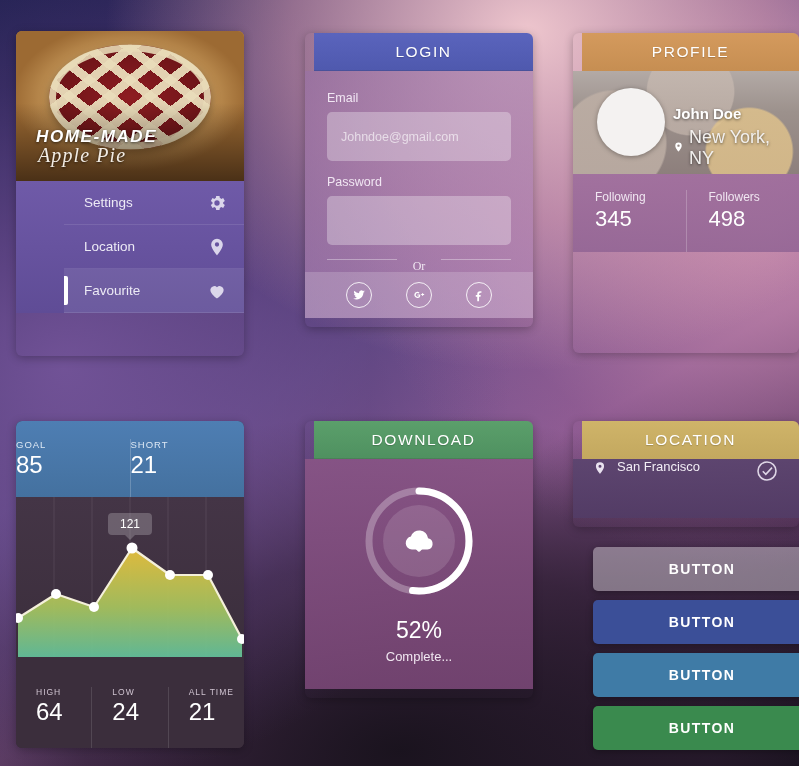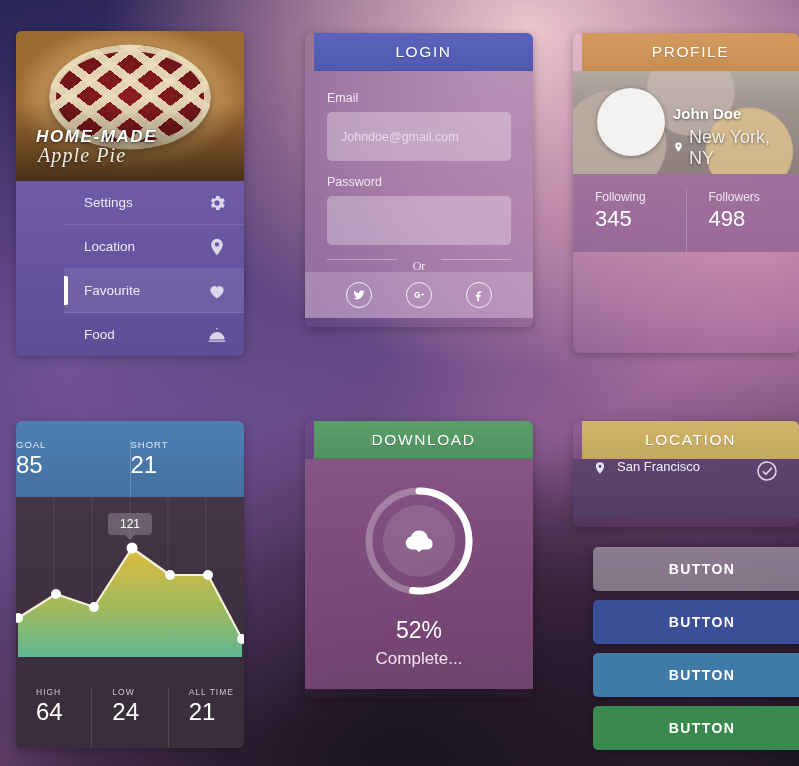--- a/index.html
+++ b/index.html
@@ -197,21 +197,21 @@
     width: 72px; height: 72px; border-radius: 50%; background: rgba(255,255,255,0.13);
     display: flex; align-items: center; justify-content: center;
   }
   .ring-inner svg { width: 34px; height: 34px; transform: none; fill: #fff; }
   .dl-pct {
     position: absolute; left: 0; right: 0; top: 158px; text-align: center;
     color: #fff; font-size: 23px; font-weight: 300;
   }
   .dl-sub {
     position: absolute; left: 0; right: 0; top: 190px; text-align: center;
-    color: #f0e6f0; font-size: 17px;
+    color: #f0e6f0; font-size: 13px;
   }
 
   
   #loc-card { left: 573px; top: 421px; width: 226px; height: 106px; }
   #loc-card .hdr { background: linear-gradient(to bottom,#cfb469,#c3a85f); }
   .loc-body {
     height: 59px; display: flex; align-items: flex-start; padding: 0 20px;
     background: linear-gradient(to bottom, rgba(90,68,110,0.9), rgba(82,60,102,0.9));
   }
   .loc-body .pin { width: 14px; height: 18px; margin-right: 10px; }
@@ -267,28 +267,20 @@
 
       <div class="menu-item active">
         <span class="label">Favourite</span>
         <span class="ico">
           <svg viewBox="0 0 24 24">
               <path d="M12 21s-8-4.9-8-10.4A4.8 4.8 0 0 1 12 7.4a4.8 4.8 0 0 1 8 3.2C20 16.1 12 21 12 21z"></path>
             </svg>
         </span>
       </div>
 
-      <div class="menu-item">
-        <span class="label">Food</span>
-        <span class="ico">
-          <svg viewBox="0 0 24 24">
-              <path d="M12 5.5a1 1 0 1 0-1-1 1 1 0 0 0 1 1zM3 17.5h18a9 9 0 0 0-18 0zM2 18.6h20v1.5H2z"></path>
-            </svg>
-        </span>
-      </div>
 
     </div>
   </div>
 
   <div class="card" id="login-card">
     <div class="hdr">LOGIN</div>
     <div class="login-body">
       <div class="fld-label">Email</div>
       <input class="fld" type="text" placeholder="Johndoe@gmail.com" style="">
       <div class="fld-label">Password</div>

